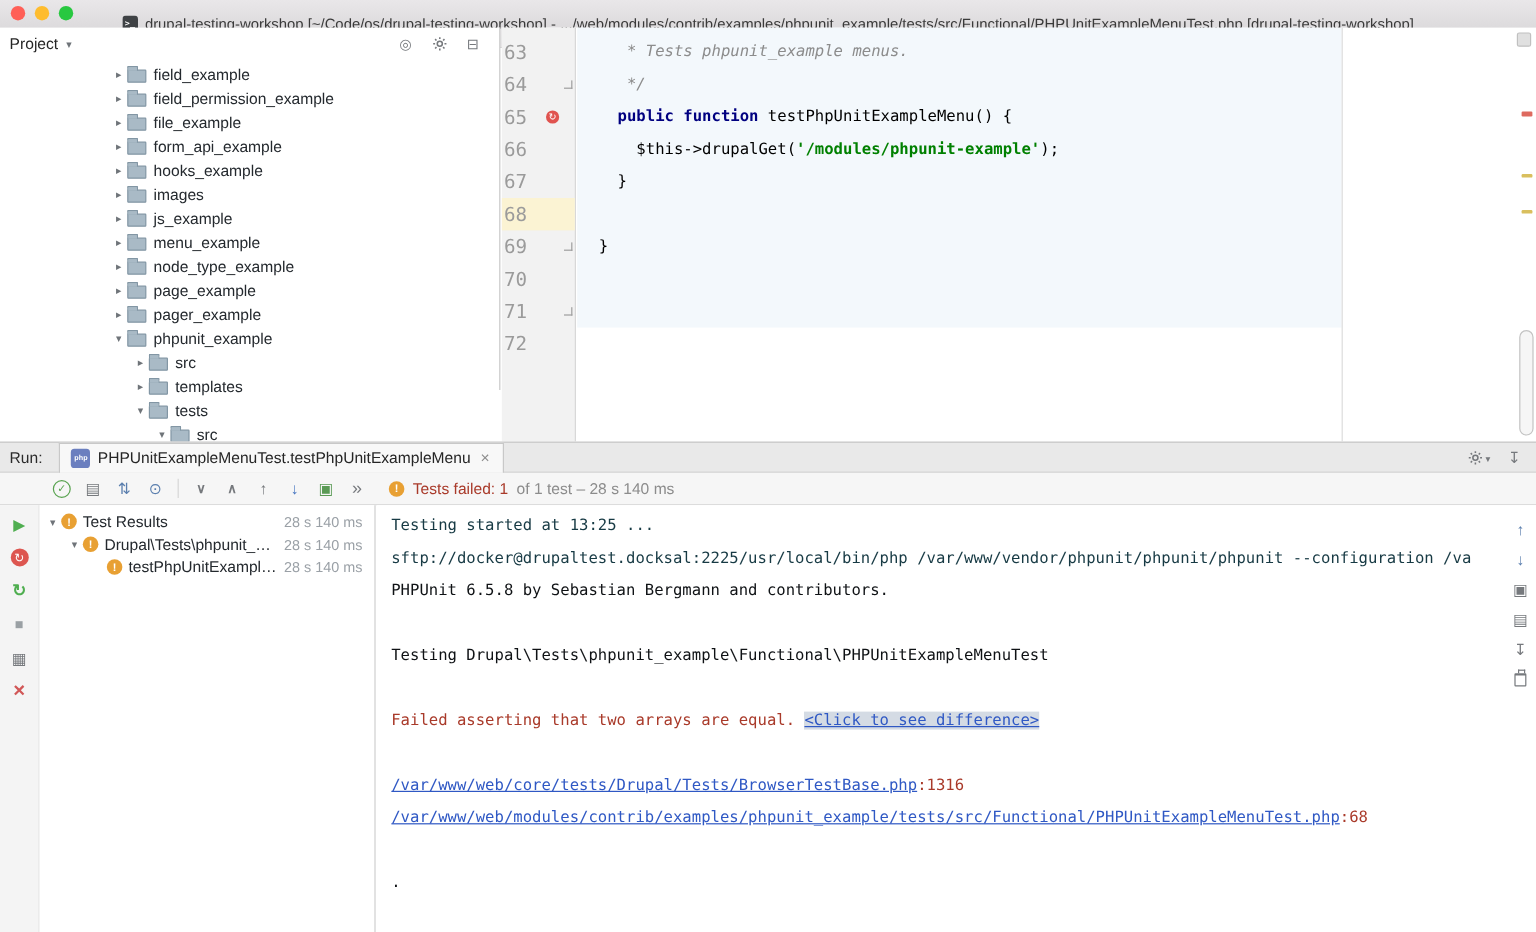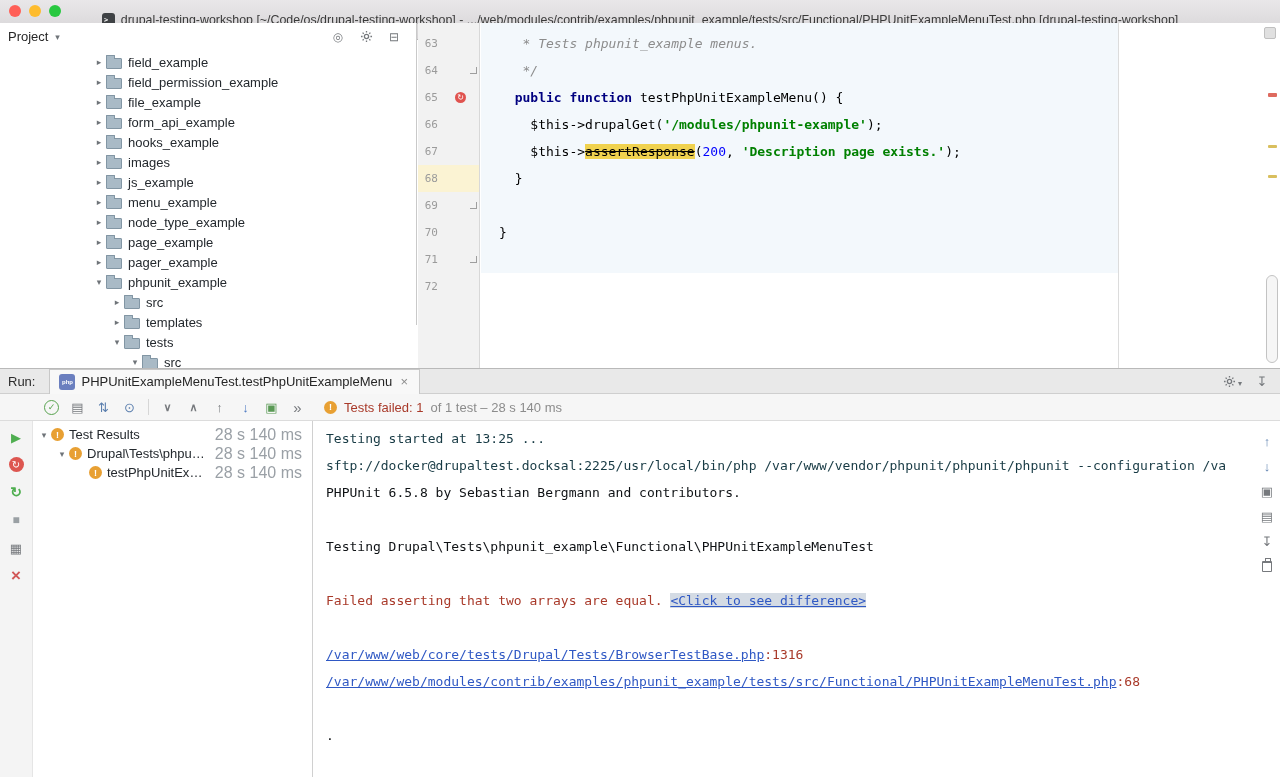--- a/index.html
+++ b/index.html
@@ -41,21 +41,21 @@
   .tl { margin-left:6px; font-size:13px; color:#24292e; white-space:nowrap; }
 
   
   .editor { position:absolute; left:418px; top:23px; right:0; height:345px; background:#fff; overflow:hidden; }
   .tint { position:absolute; left:63px; top:0; width:637px; height:250px; background:#f3f8fc; }
   .marginline { position:absolute; left:700px; top:0; bottom:0; width:1px; background:#dcdcdc; }
   .gutter { position:absolute; left:0; top:0; bottom:0; width:62px; background:#f2f2f2; border-right:1px solid #d8d8d8; padding-top:7px; }
   .g-row { height:27px; position:relative; }
   .g-row.hl { background:#fbf3d3; }
   .lnum { position:absolute; left:2px; top:0; width:18px; text-align:right; line-height:27px;
-    font-family:"DejaVu Sans Mono", monospace; font-size:11px; color:#9b9b9b; }
+    font-family:"DejaVu Sans Mono", monospace; font-size:16px; color:#9b9b9b; }
   .bp { position:absolute; left:37px; top:8px; width:11px; height:11px; background:#e0534f; border-radius:50%;
     display:flex; align-items:center; justify-content:center; }
   .bp::before { content:"↻"; color:#fff; font-size:8px; line-height:1; }
   .fold { position:absolute; left:52px; top:10px; width:7px; height:7px;
     border-right:1px solid #9e9e9e; border-bottom:1px solid #9e9e9e; }
   .code { position:absolute; left:63px; top:0; right:16px; padding-top:7px;
     font-family:"DejaVu Sans Mono", monospace; font-size:13px; color:#000; }
   .cline { height:27px; line-height:27px; white-space:pre; padding-left:18px; position:relative; z-index:1; }
   .cline.hl { background:#fcf4d7; margin-right:-16px; }
   .kw  { color:#000080; font-weight:bold; }
@@ -119,21 +119,21 @@
   .st-auto::before{content:"↻"; color:#4fae50; font-size:14px; font-weight:bold;}
   .st-stop::before{content:"■"; color:#9aa0a4; font-size:12px;}
   .st-layout::before{content:"▦"; color:#76797d; font-size:13px;}
   .st-close::before{content:"×"; color:#d15757; font-size:17px; font-weight:bold;}
 
   .test-tree { position:absolute; left:33px; top:0; bottom:0; width:280px; background:#fff;
     border-right:1px solid #d0d0d0; padding-top:4px; }
   .tt-row { height:19px; display:flex; align-items:center; padding-right:10px; font-size:13px; color:#24292e; }
   .tt-row.r0 { padding-left:4px; } .tt-row.r1 { padding-left:22px; } .tt-row.r2 { padding-left:42px; }
   .tt-label { margin-left:5px; white-space:nowrap; overflow:hidden; text-overflow:ellipsis; }
-  .tt-time { margin-left:auto; color:#9aa0a6; font-size:16px; white-space:nowrap; padding-left:6px; }
+  .tt-time { margin-left:auto; color:#9aa0a6; font-size:12px; white-space:nowrap; padding-left:6px; }
 
   .console { position:absolute; left:314px; top:0; right:0; bottom:0; background:#fff; }
   .console-inner { position:absolute; left:12px; top:4px; right:30px; bottom:0; overflow:hidden;
     font-family:"DejaVu Sans Mono", monospace; font-size:13px; }
   .cl { height:27px; line-height:27px; white-space:pre; overflow:hidden; }
   .c-sys  { color:#173a44; }
   .c-def  { color:#0f1215; }
   .c-err  { color:#a93a2a; }
   .c-num  { color:#a93a2a; }
   .c-link { color:#2f58c4; text-decoration:underline; }
@@ -302,21 +302,20 @@
         </div>
       <div class="g-row">
           <span class="lnum">72</span>
         </div>
     </div>
     <div class="code">
       <div class="cline"><span class="cmt">   * Tests phpunit_example menus.</span></div>
       <div class="cline"><span class="cmt">   */</span></div>
       <div class="cline"><span class="kw">  public function</span><span> testPhpUnitExampleMenu() {</span></div>
       <div class="cline"><span>    $this-&gt;drupalGet(</span><span class="str">'/modules/phpunit-example'</span><span>);</span></div>
-      <div class="cline"><span>    $this-&gt;</span><span class="dep">assertResponse</span><span>(</span><span class="num">200</span><span>, </span><span class="str">'Description page exists.'</span><span>);</span></div>
       <div class="cline"><span>  }</span></div>
       <div class="cline"></div>
       <div class="cline"><span>}</span></div>
       <div class="cline"></div>
     </div>
     <span class="insp-widget"></span>
     <span class="stripe red"></span>
     <span class="stripe yel1"></span>
     <span class="stripe yel2"></span>
     <span class="esb-thumb"></span>

